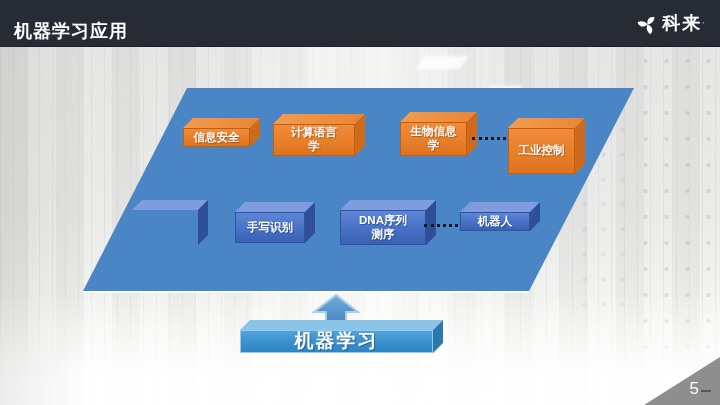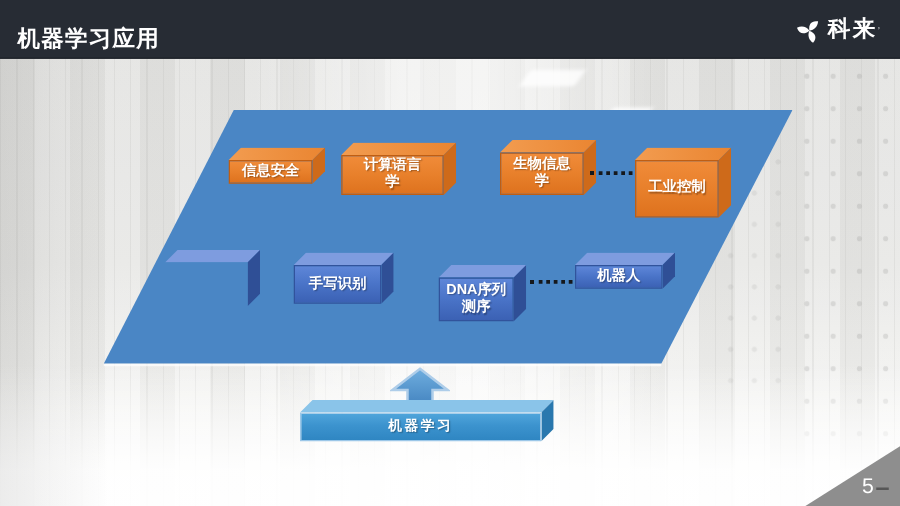--- a/index.html
+++ b/index.html
@@ -61,21 +61,21 @@
     color:#fff; font-weight:bold; font-size:11.5px; line-height:1.2;
     white-space:pre-line; box-sizing:border-box; border:1px solid transparent;
     text-shadow:1px 1px 1px rgba(0,0,0,.3); }
   .orange .front { background:linear-gradient(180deg,#F08B39 0%,#E8802B 50%,#DE721E 100%); border-color:#C05E12; }
   .orange .top   { background:linear-gradient(90deg,#F29C50,#EA8531); }
   .orange .side  { background:#CE6A1A; }
   .blue .front { background:linear-gradient(180deg,#5E86D8 0%,#4A74C8 48%,#3B61B4 100%); border-color:#31539C; }
   .blue .top   { background:#7E9CDF; }
   .blue .side  { background:#2F4F96; }
   .ml .front { background:linear-gradient(180deg,#4FA5DB 0%,#3C93CE 45%,#2F86C2 100%);
-    border-color:#9CC7E8; font-size:11px; letter-spacing:2px;text-align:center; }
+    border-color:#9CC7E8; font-size:19px; letter-spacing:2px;text-align:center; }
   .ml .top   { background:#8AC4E9; }
   .ml .side  { background:#2A78AE; }
 
   .connector { position:absolute; height:0; border-top:3px dotted #15181c; }
   .c1 { left:472px; top:137px; width:34px; }
   .c2 { left:424px; top:224px; width:34px; }
 
   .up-arrow { position:absolute; left:312px; top:293px; }
 
   
@@ -143,21 +143,21 @@
 
     <div class="box3d blue" style="left:132px;top:200px;width:76px;height:45px;">
       <div class="top"></div>
       <div class="side"></div>
     </div>
     <div class="box3d blue" style="left:235px;top:202px;width:80px;height:41px;">
       <div class="top"></div>
       <div class="side"></div>
       <div class="front">手写识别</div>
     </div>
-    <div class="box3d blue" style="left:351px;top:200px;width:70px;height:45px;margin-top:12px;">
+    <div class="box3d blue" style="left:340px;top:200px;width:96px;height:45px;">
       <div class="top"></div>
       <div class="side"></div>
       <div class="front">DNA序列
 测序</div>
     </div>
     <div class="box3d blue" style="left:460px;top:202px;width:80px;height:29px;">
       <div class="top"></div>
       <div class="side"></div>
       <div class="front">机器人</div>
     </div>

